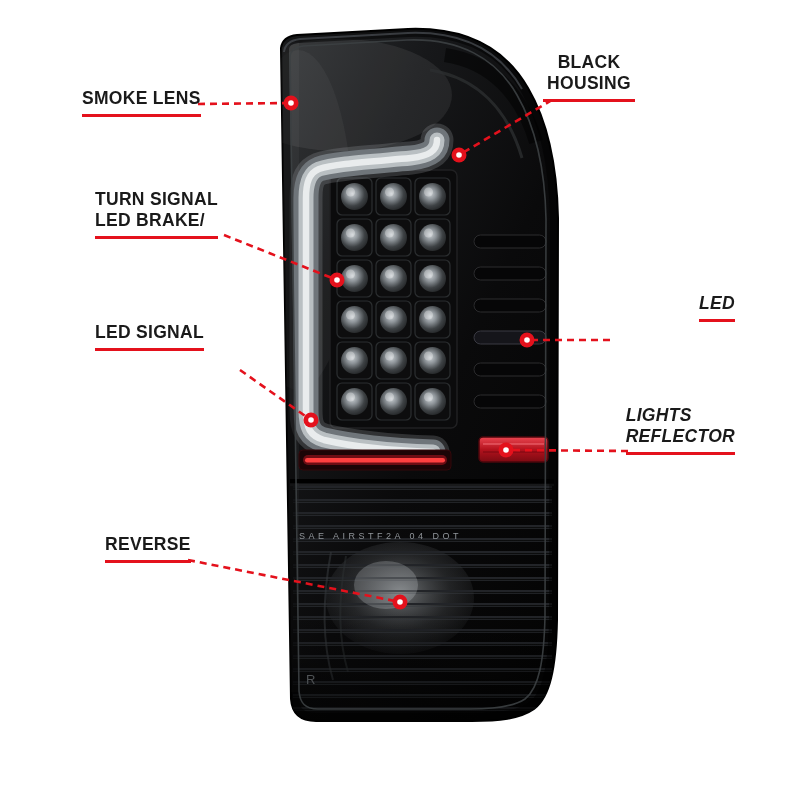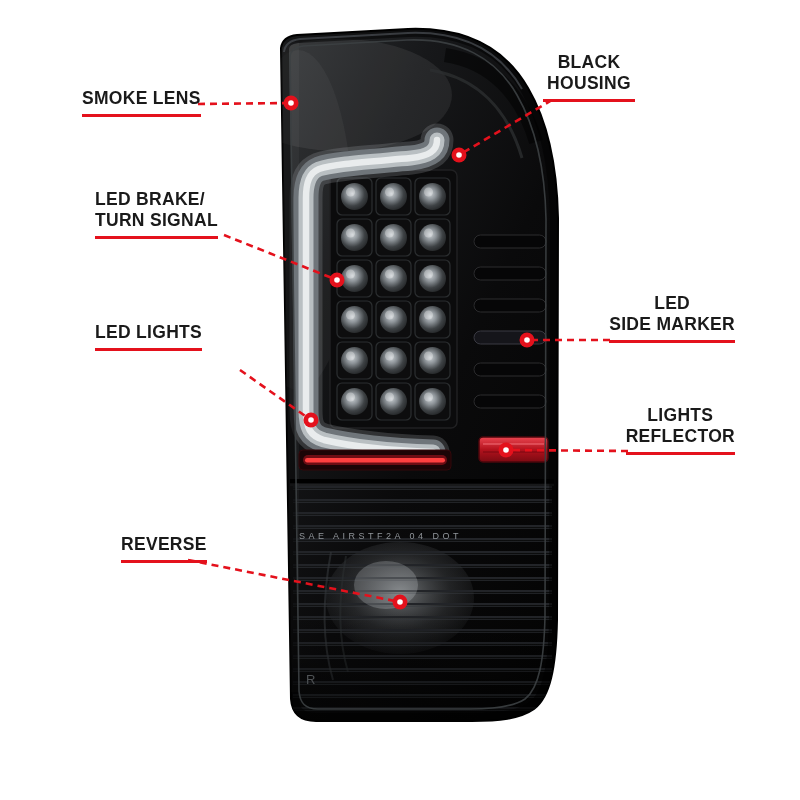--- a/index.html
+++ b/index.html
@@ -16,21 +16,21 @@
     position:absolute;
     font-size:17.5px;
     font-weight:700;
     line-height:21px;
     letter-spacing:.3px;
     color:#1a1a1a;
     padding-bottom:5px;
     border-bottom:3px solid #e4111c;
     white-space:nowrap;
   }
-  .callout.align-right { text-align:center; }
+  .callout.align-right { text-align:left;font-style:italic; }
   .callout.align-center { text-align:center; }
 </style>
 </head>
 <body>
 
 <div class="stage">
 
   <svg class="art" width="800" height="800" viewBox="0 0 800 800">
     <defs>
       <linearGradient id="bodyGrad" x1="0" y1="0" x2="0.85" y2="1">
@@ -184,35 +184,34 @@
   <div class="callout" style="left:82px; top:88px;">
     <div>SMOKE LENS</div>
   </div>
 
   <div class="callout align-center" style="left:543px; top:52px; min-width:92px;">
     <div>BLACK</div>
     <div>HOUSING</div>
   </div>
 
   <div class="callout" style="left:95px; top:189px;">
+    <div>TURN SIGNAL</div>
     <div>LED BRAKE/</div>
-    <div>TURN SIGNAL</div>
   </div>
 
   <div class="callout align-right" style="right:65px; top:293px;">
     <div>LED</div>
-    <div>SIDE MARKER</div>
   </div>
 
   <div class="callout" style="left:95px; top:322px;">
-    <div>LED LIGHTS</div>
+    <div>LED SIGNAL</div>
   </div>
 
   <div class="callout align-right" style="right:65px; top:405px;">
     <div>LIGHTS</div>
     <div>REFLECTOR</div>
   </div>
 
-  <div class="callout" style="left:121px; top:534px;text-align:right;">
+  <div class="callout" style="left:105px; top:534px;text-align:right;">
     <div>REVERSE</div>
   </div>
 
 </div>
 
 </body></html>

